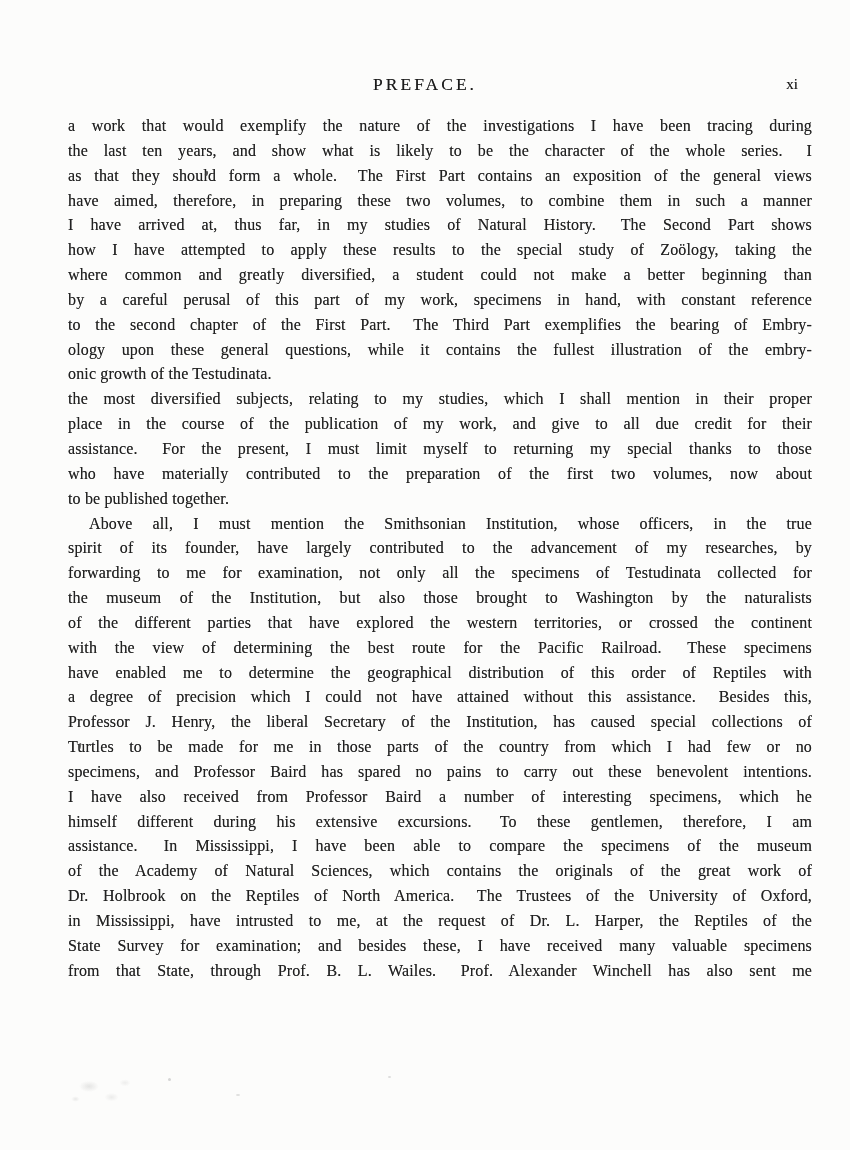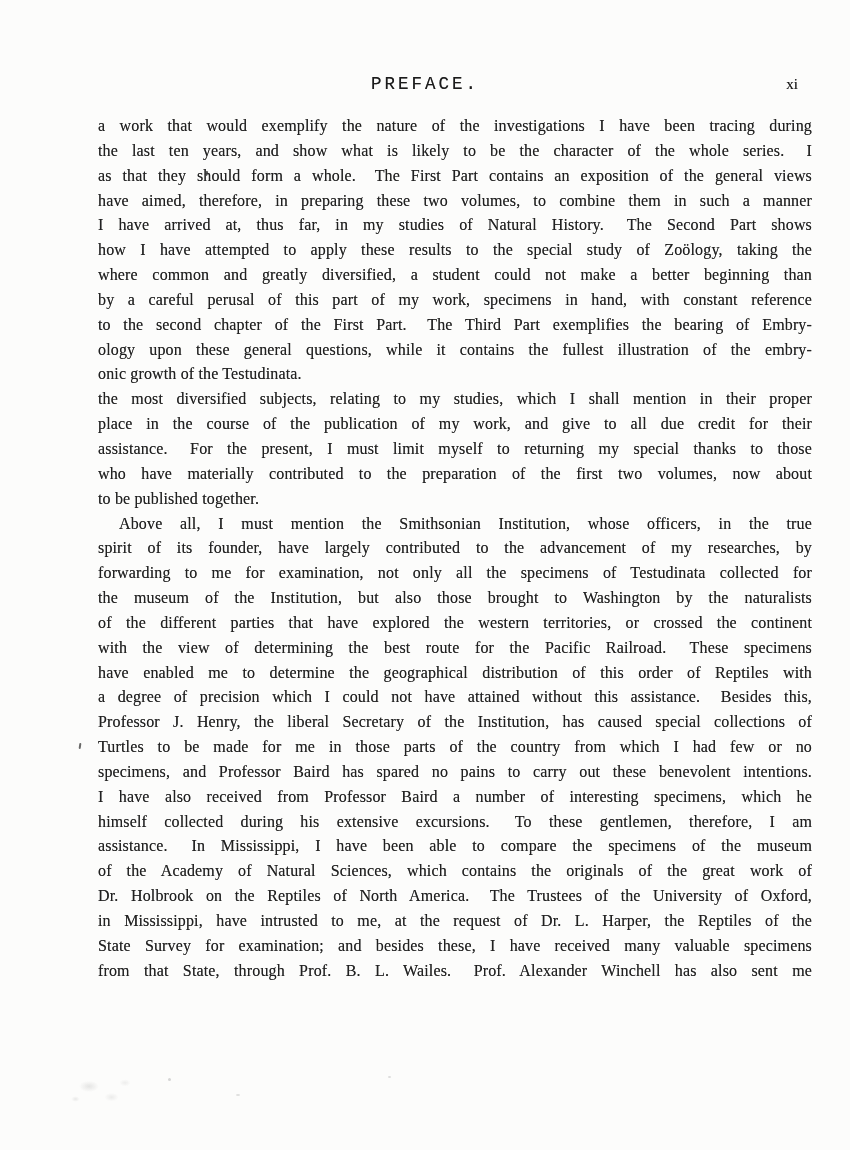--- a/index.html
+++ b/index.html
@@ -29,21 +29,20 @@
   }
   .head-title {
     position: absolute;
     left: 0;
     right: 0;
     text-align: center;
     font-size: 17.5px;
     letter-spacing: 3px;
     color: #1b1b1b;
     text-shadow: 0 0 0.4px rgba(20,20,20,0.55);
-    font-family: Liberation Mono, monospace;
   }
   .folio {
     position: absolute;
     right: 52px;
     top: 2px;
     font-size: 15px;
     color: #1b1b1b;
     text-shadow: 0 0 0.4px rgba(20,20,20,0.5);
   }
   
@@ -60,21 +59,20 @@
     line-height: 24.85px;
     font-size: 16px;
     letter-spacing: 0.15px;
     text-align: justify;
     text-align-last: justify;
     -moz-text-align-last: justify;
     color: #212121;
     text-shadow: 0 0 0.35px rgba(25,25,25,0.55);
     overflow: hidden;
     height: 24.85px;
-    margin-left: 30px;
   }
   .line.indent {
     text-indent: 21px;
   }
   .line.no-just {
     text-align: left;
     text-align-last: left;
     -moz-text-align-last: left;
   }
   
@@ -176,21 +174,21 @@
         <div class="line">forwarding to me for examination, not only all the specimens of Testudinata collected for</div>
         <div class="line">the museum of the Institution, but also those brought to Washington by the naturalists</div>
         <div class="line">of the different parties that have explored the western territories, or crossed the continent</div>
         <div class="line">with the view of determining the best route for the Pacific Railroad.  These specimens</div>
         <div class="line">have enabled me to determine the geographical distribution of this order of Reptiles with</div>
         <div class="line">a degree of precision which I could not have attained without this assistance.  Besides this,</div>
         <div class="line">Professor J. Henry, the liberal Secretary of the Institution, has caused special collections of</div>
         <div class="line">Turtles to be made for me in those parts of the country from which I had few or no</div>
         <div class="line">specimens, and Professor Baird has spared no pains to carry out these benevolent intentions.</div>
         <div class="line">I have also received from Professor Baird a number of interesting specimens, which he</div>
-        <div class="line">himself collected during his extensive excursions.  To these gentlemen, therefore, I am</div>
+        <div class="line">himself different during his extensive excursions.  To these gentlemen, therefore, I am</div>
         <div class="line">assistance.  In Mississippi, I have been able to compare the specimens of the museum</div>
         <div class="line">of the Academy of Natural Sciences, which contains the originals of the great work of</div>
         <div class="line">Dr. Holbrook on the Reptiles of North America.  The Trustees of the University of Oxford,</div>
         <div class="line">in Mississippi, have intrusted to me, at the request of Dr. L. Harper, the Reptiles of the</div>
         <div class="line">State Survey for examination; and besides these, I have received many valuable specimens</div>
         <div class="line">from that State, through Prof. B. L. Wailes.  Prof. Alexander Winchell has also sent me</div>
       </div>
     </div>
 
   <div class="artifact ink-dot"></div>

